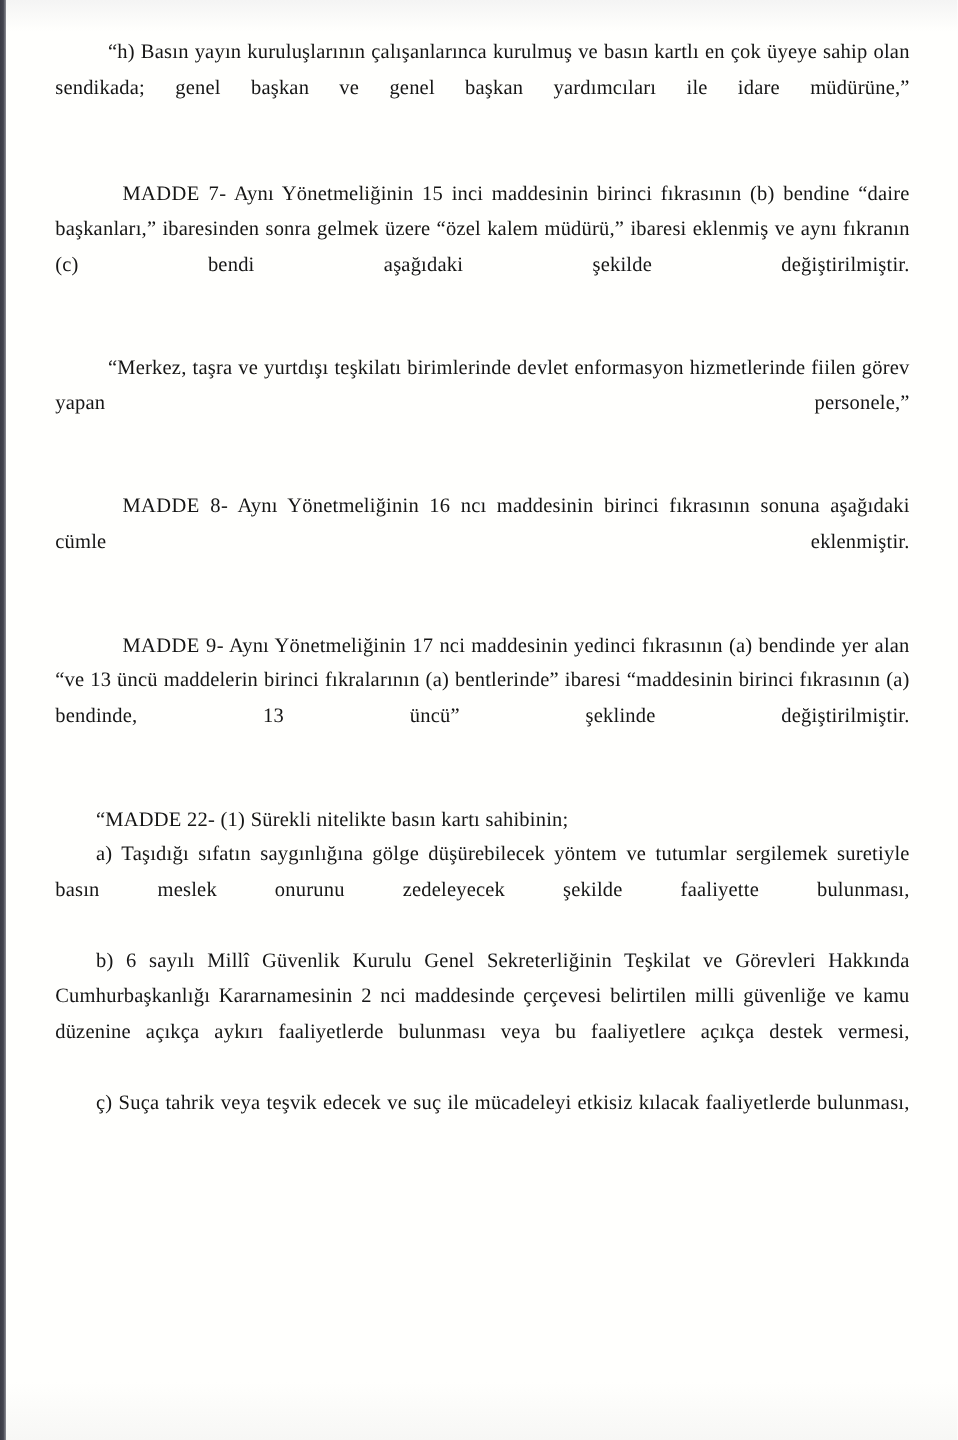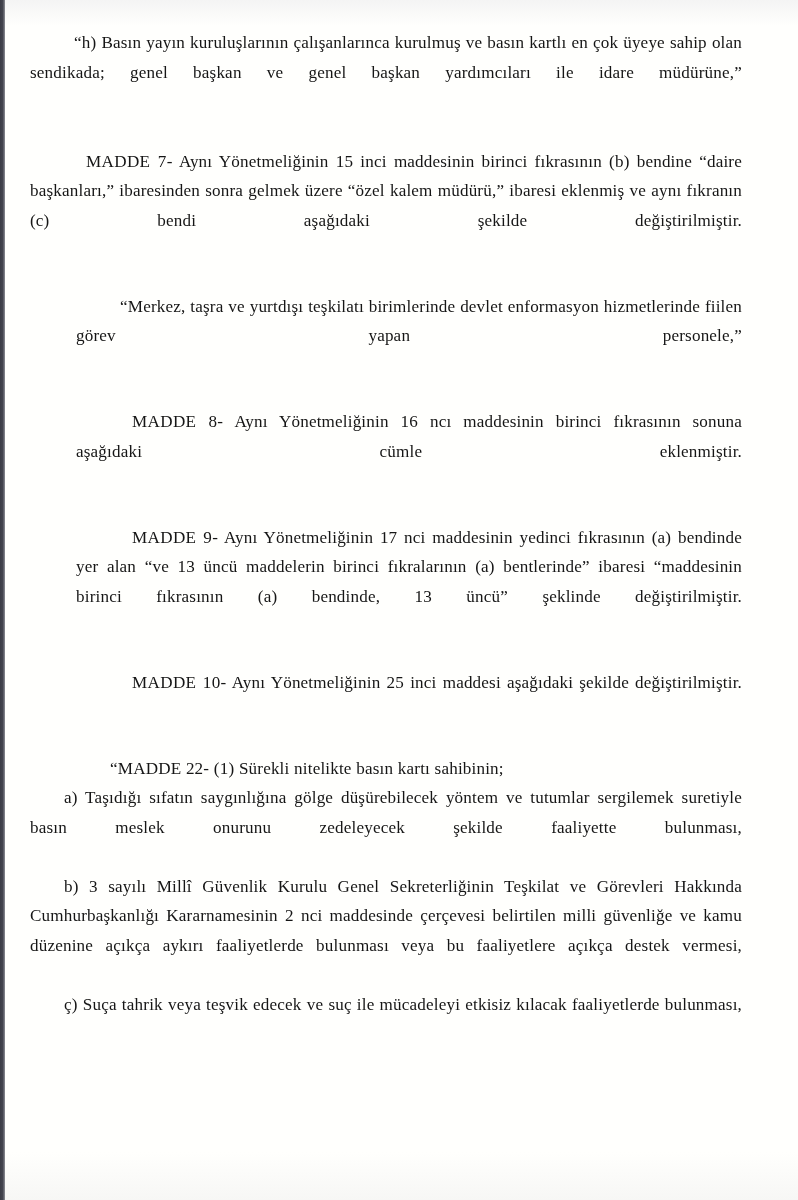--- a/index.html
+++ b/index.html
@@ -37,21 +37,21 @@
     position: absolute;
     inset: 0;
     background:
       linear-gradient(180deg, #f4f4f4 0%, #fffffd 26px, #fffffd 96%, #f7f7f5 100%);
     pointer-events: none;
   }
 
   
   #doc-body {
     position: absolute;
-    left: 30px;
+    left: 46px;
     top: 28px;
     width: 712px;
     height: 1160px;
   }
 
   .para {
     margin: 0;
     text-align: justify;
     text-justify: inter-word;
     color: #1a1a1a;
@@ -63,21 +63,21 @@
   }
 
   
   .indent-first { text-indent: 44px; }
   .indent-article { text-indent: 56px; }
   .indent-sub { text-indent: 34px; }
   .indent-none { text-indent: 0; }
 
   
   .gap-lg { margin-top: 30px; }
-  .gap-md { margin-top: 27px; margin-left: 46px; }
+  .gap-md { margin-top: 27px; }
   .gap-sm { margin-top: 0px; }
 
   .madde-label {
     font-weight: normal;
     letter-spacing: 0.02em;
   }
 
   
   .para::after {
     content: "";
@@ -112,27 +112,24 @@
 
     <p class="para indent-article gap-md">
       <span class="madde-label">MADDE 8-</span><span> Aynı Yönetmeliğinin 16 ncı maddesinin birinci fıkrasının sonuna aşağıdaki cümle eklenmiştir.</span>
     </p>
 
 
     <p class="para indent-article gap-md">
       <span class="madde-label">MADDE 9-</span><span> Aynı Yönetmeliğinin 17 nci maddesinin yedinci fıkrasının (a) bendinde yer alan “ve 13 üncü maddelerin birinci fıkralarının (a) bentlerinde” ibaresi “maddesinin birinci fıkrasının (a) bendinde, 13 üncü” şeklinde değiştirilmiştir.</span>
     </p>
 
-    <p class="para indent-article gap-md">
-      <span class="madde-label">MADDE 10-</span><span> Aynı Yönetmeliğinin 25 inci maddesi aşağıdaki şekilde değiştirilmiştir.</span>
-    </p>
 
     <p class="para indent-sub gap-md nostretch">“MADDE 22- (1) Sürekli nitelikte basın kartı sahibinin;</p>
 
     <p class="para indent-sub gap-sm">a) Taşıdığı sıfatın saygınlığına gölge düşürebilecek yöntem ve tutumlar sergilemek suretiyle basın meslek onurunu zedeleyecek şekilde faaliyette bulunması,</p>
 
-    <p class="para indent-sub gap-sm">b) 3 sayılı Millî Güvenlik Kurulu Genel Sekreterliğinin Teşkilat ve Görevleri Hakkında Cumhurbaşkanlığı Kararnamesinin 2 nci maddesinde çerçevesi belirtilen milli güvenliğe ve kamu düzenine açıkça aykırı faaliyetlerde bulunması veya bu faaliyetlere açıkça destek vermesi,</p>
+    <p class="para indent-sub gap-sm">b) 6 sayılı Millî Güvenlik Kurulu Genel Sekreterliğinin Teşkilat ve Görevleri Hakkında Cumhurbaşkanlığı Kararnamesinin 2 nci maddesinde çerçevesi belirtilen milli güvenliğe ve kamu düzenine açıkça aykırı faaliyetlerde bulunması veya bu faaliyetlere açıkça destek vermesi,</p>
 
 
     <p class="para indent-sub gap-sm">ç) Suça tahrik veya teşvik edecek ve suç ile mücadeleyi etkisiz kılacak faaliyetlerde bulunması,</p>
 
   </div>
 </div>
 
 </body></html>

